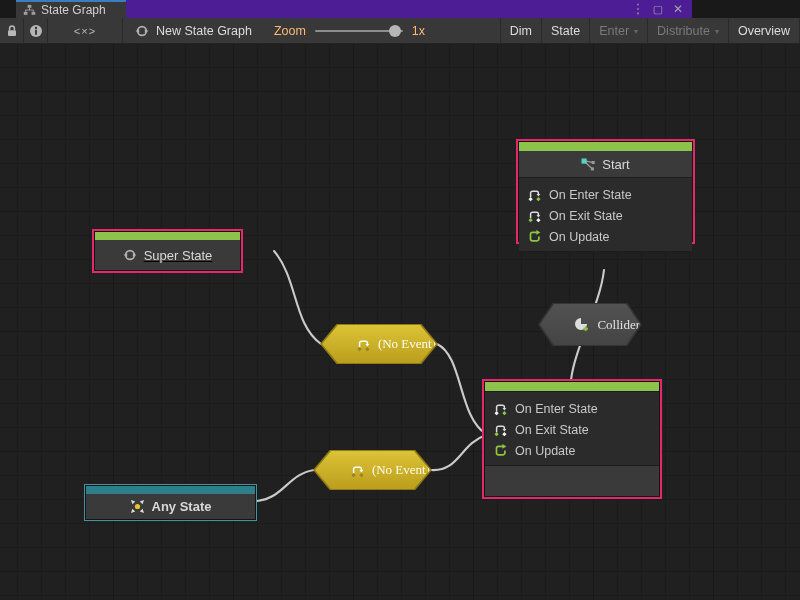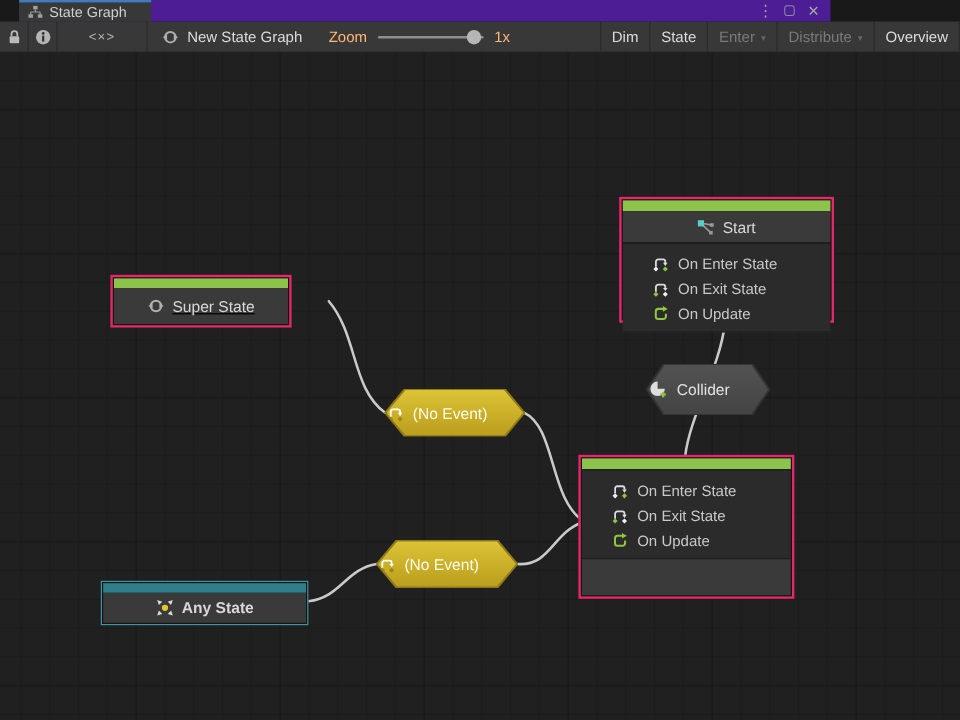--- a/index.html
+++ b/index.html
@@ -50,26 +50,26 @@
   .frame-sel { width:100%; height:100%; border:2px solid #e5286d; background:#141414; padding:1px; }
   .frame-any { width:100%; height:100%; border:1px solid #3f96a3; background:#141414; padding:1px;font-weight:bold; }
   .ncol { width:100%; height:100%; display:flex; flex-direction:column; }
   .hbar { height:9px; background:#8cc34b; flex:none; }
   .hbar.small { height:8px; }
   .hbar.teal { background:#2e7f8a; }
   .titlerow { height:26px; background:#3a3a3a; display:flex; align-items:center; justify-content:center; gap:7px; color:#d8d8d8; font-size:13px; flex:none; }
   .titlerow.slim { height:30px; }
   .divline { height:1px; background:#1d1d1d; flex:none; }
   .events { background:#2b2b2b; padding:6px 0 4px 0; flex:none; }
-  .evrow { height:21px; display:flex; align-items:center; gap:7px; padding-left:24px; color:#c9c9c9; font-size:12.5px; }
+  .evrow { height:21px; display:flex; align-items:center; gap:7px; padding-left:8px; color:#c9c9c9; font-size:12.5px; }
   .footer { flex:1; background:#3a3a3a; border-top:1px solid #1d1d1d; }
 
   .hexwrap { position:absolute; }
   .hex-outer { width:100%; height:100%; clip-path:polygon(0% 50%, 14% 0%, 86% 0%, 100% 50%, 86% 100%, 14% 100%); display:flex; }
-  .hex-inner { flex:1; margin:1px 2px; clip-path:polygon(0% 50%, 14% 0%, 86% 0%, 100% 50%, 86% 100%, 14% 100%); display:flex; align-items:center; justify-content:flex-start; gap:7px; font-size:13px; }
+  .hex-inner { flex:1; margin:1px 2px; clip-path:polygon(0% 50%, 14% 0%, 86% 0%, 100% 50%, 86% 100%, 14% 100%); display:flex; align-items:center; justify-content:flex-end; gap:7px; font-size:13px;font-family:Liberation Serif, serif; }
   .hex-yellow-outer { background:#8f7a16; }
   .hex-yellow { background:linear-gradient(180deg,#dcc336,#bb9e1d); color:#fffdf0; }
   .hex-gray-outer { background:#353535; }
   .hex-gray { background:linear-gradient(180deg,#525252,#444444); color:#e2e2e2; }
 
   svg { display:block; }
 </style>
 </head>
 <body>
 
@@ -177,21 +177,21 @@
                 <path d="M0.6 7 L4.2 4.9 L4.2 9.1 Z" fill="#b0b0b0"></path>
                 <path d="M13.4 7 L9.8 4.9 L9.8 9.1 Z" fill="#b0b0b0"></path>
               </svg>
             </span>
             <span>Super State</span>
           </div>
         </div>
       </div>
     </div>
 
-    <div class="node" style="left:516px; top:120px; width:179px; height:105px;">
+    <div class="node" style="left:516px; top:95px; width:179px; height:105px;">
       <div class="frame-sel">
         <div class="ncol">
           <div class="hbar"></div>
           <div class="titlerow">
             <span>
               <svg width="14" height="13" viewBox="0 0 14 13">
                 <line x1="4" y1="4" x2="10.6" y2="10.2" stroke="#9a9a9a" stroke-width="1.3"></line>
                 <line x1="5" y1="3.2" x2="11.2" y2="4.4" stroke="#9a9a9a" stroke-width="1.3"></line>
                 <rect x="0.5" y="0.5" width="5.2" height="5.2" fill="#58cfc4"></rect>
                 <rect x="9.9" y="9.4" width="3" height="3" fill="#9a9a9a"></rect>

